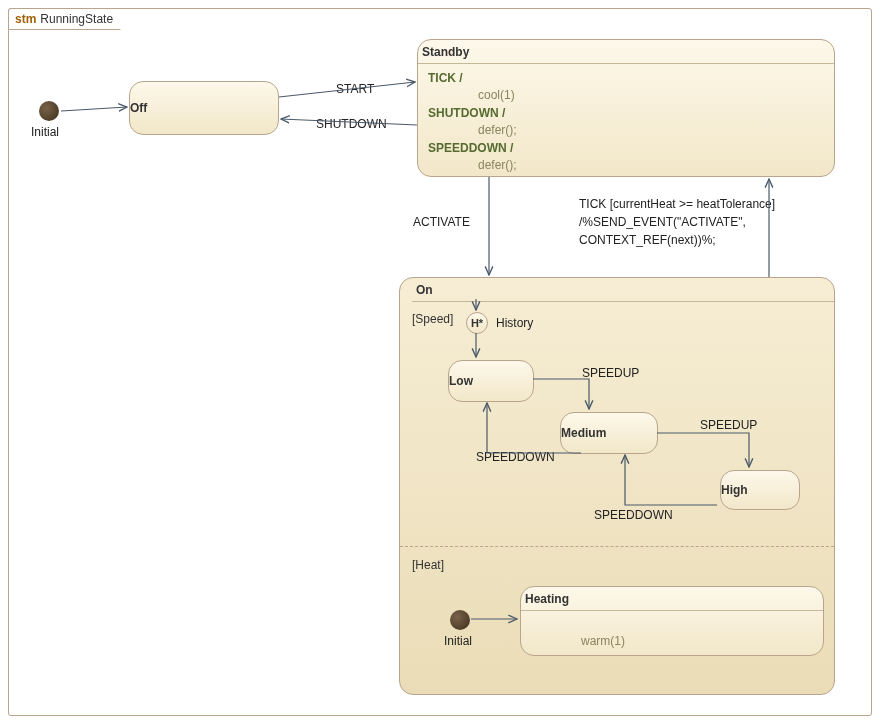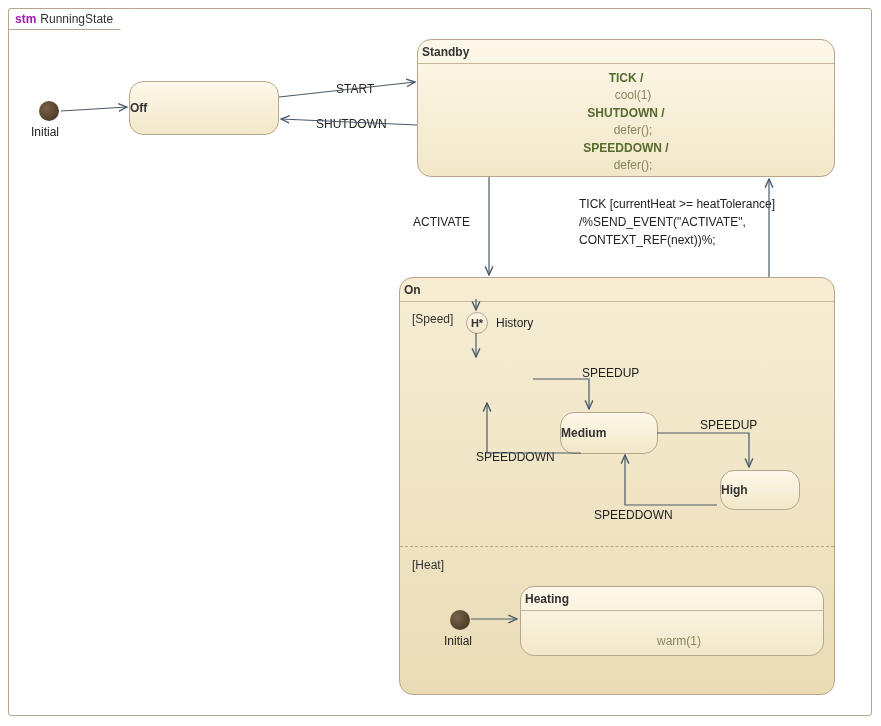--- a/index.html
+++ b/index.html
@@ -29,21 +29,21 @@
   .frame-tab {
     position: absolute;
     left: -1px;
     top: -1px;
     border: 1px solid #b8a58c;
     border-top-left-radius: 3px;
     padding: 3px 20px 3px 6px;
     background: #fff;
     clip-path: polygon(0 0, 100% 0, calc(100% - 14px) 100%, 0 100%);
   }
-  .frame-tab .kw { color: #a21caf; font-weight: 700; margin-right: 4px; }
+  .frame-tab .kw { color: #a16207; font-weight: 700; margin-right: 4px; }
   .state {
     position: absolute;
     border: 1px solid #b8a58c;
     border-radius: 14px;
     background: linear-gradient(to bottom, #fdf8ea, #f2e7c9);
   }
   .state-simple {
     display: flex;
     align-items: center;
     justify-content: flex-start;
@@ -51,24 +51,23 @@
   }
   .state-title {
     text-align: left;
     font-weight: 700;
     padding: 5px 4px 4px 4px;
     border-bottom: 1px solid #c7b799;
   }
   .state-body {
     padding: 6px 10px;
     line-height: 1.45;
-    text-align: center;
   }
   .kw-trig { color: #556b2f; font-weight: 700; }
-  .kw-act  { color: #8a8560; }
+  .kw-act  { color: #8a8560; margin-left: 36px; }
   .initial {
     position: absolute;
     width: 20px;
     height: 20px;
     border-radius: 50%;
     background: radial-gradient(circle at 35% 35%, #7a624a, #3d2e1c);
   }
   .label { position: absolute; color: #222; }
   .history {
     position: absolute;
@@ -120,29 +119,32 @@
     </div>
 
     <div class="label" style="left:327px; top:73px;">START</div>
     <div class="label" style="left:307px; top:108px;">SHUTDOWN</div>
 
     <div class="label" style="left:404px; top:206px;text-align:center;">ACTIVATE</div>
     <div class="label" style="left:570px; top:186px; white-space:pre; line-height:1.5; text-align:left;">TICK [currentHeat &gt;= heatTolerance]
 /%SEND_EVENT("ACTIVATE",
 CONTEXT_REF(next))%;</div>
 
-    <div class="state" style="left:390px; top:268px; width:436px; height:418px; background:linear-gradient(to bottom,#f6edd4,#eadcb6);">
+    <div class="state" style="left:390px; top:268px; width:436px; height:418px; background:linear-gradient(to bottom,#f6edd4,#eadcb6);padding-left:12px;">
       <div class="state-title">On</div>
 
       <div class="region-label" style="left:12px; top:34px;">[Speed]</div>
       <div class="history" style="left:66px; top:34px;">
           <span>H*</span>
         </div>
       <div class="label" style="left:96px; top:38px;">History</div>
 
+      <div class="state state-simple" style="left:48px; top:82px; width:86px; height:42px;">
+        <span>Low</span>
+      </div>
 
       <div class="state state-simple" style="left:320px; top:192px; width:80px; height:40px;">
         <span>High</span>
       </div>
 
       <div class="state state-simple" style="left:160px; top:134px; width:98px; height:42px;">
         <span>Medium</span>
       </div>
 
       <div class="label" style="left:182px; top:88px;">SPEEDUP</div>

